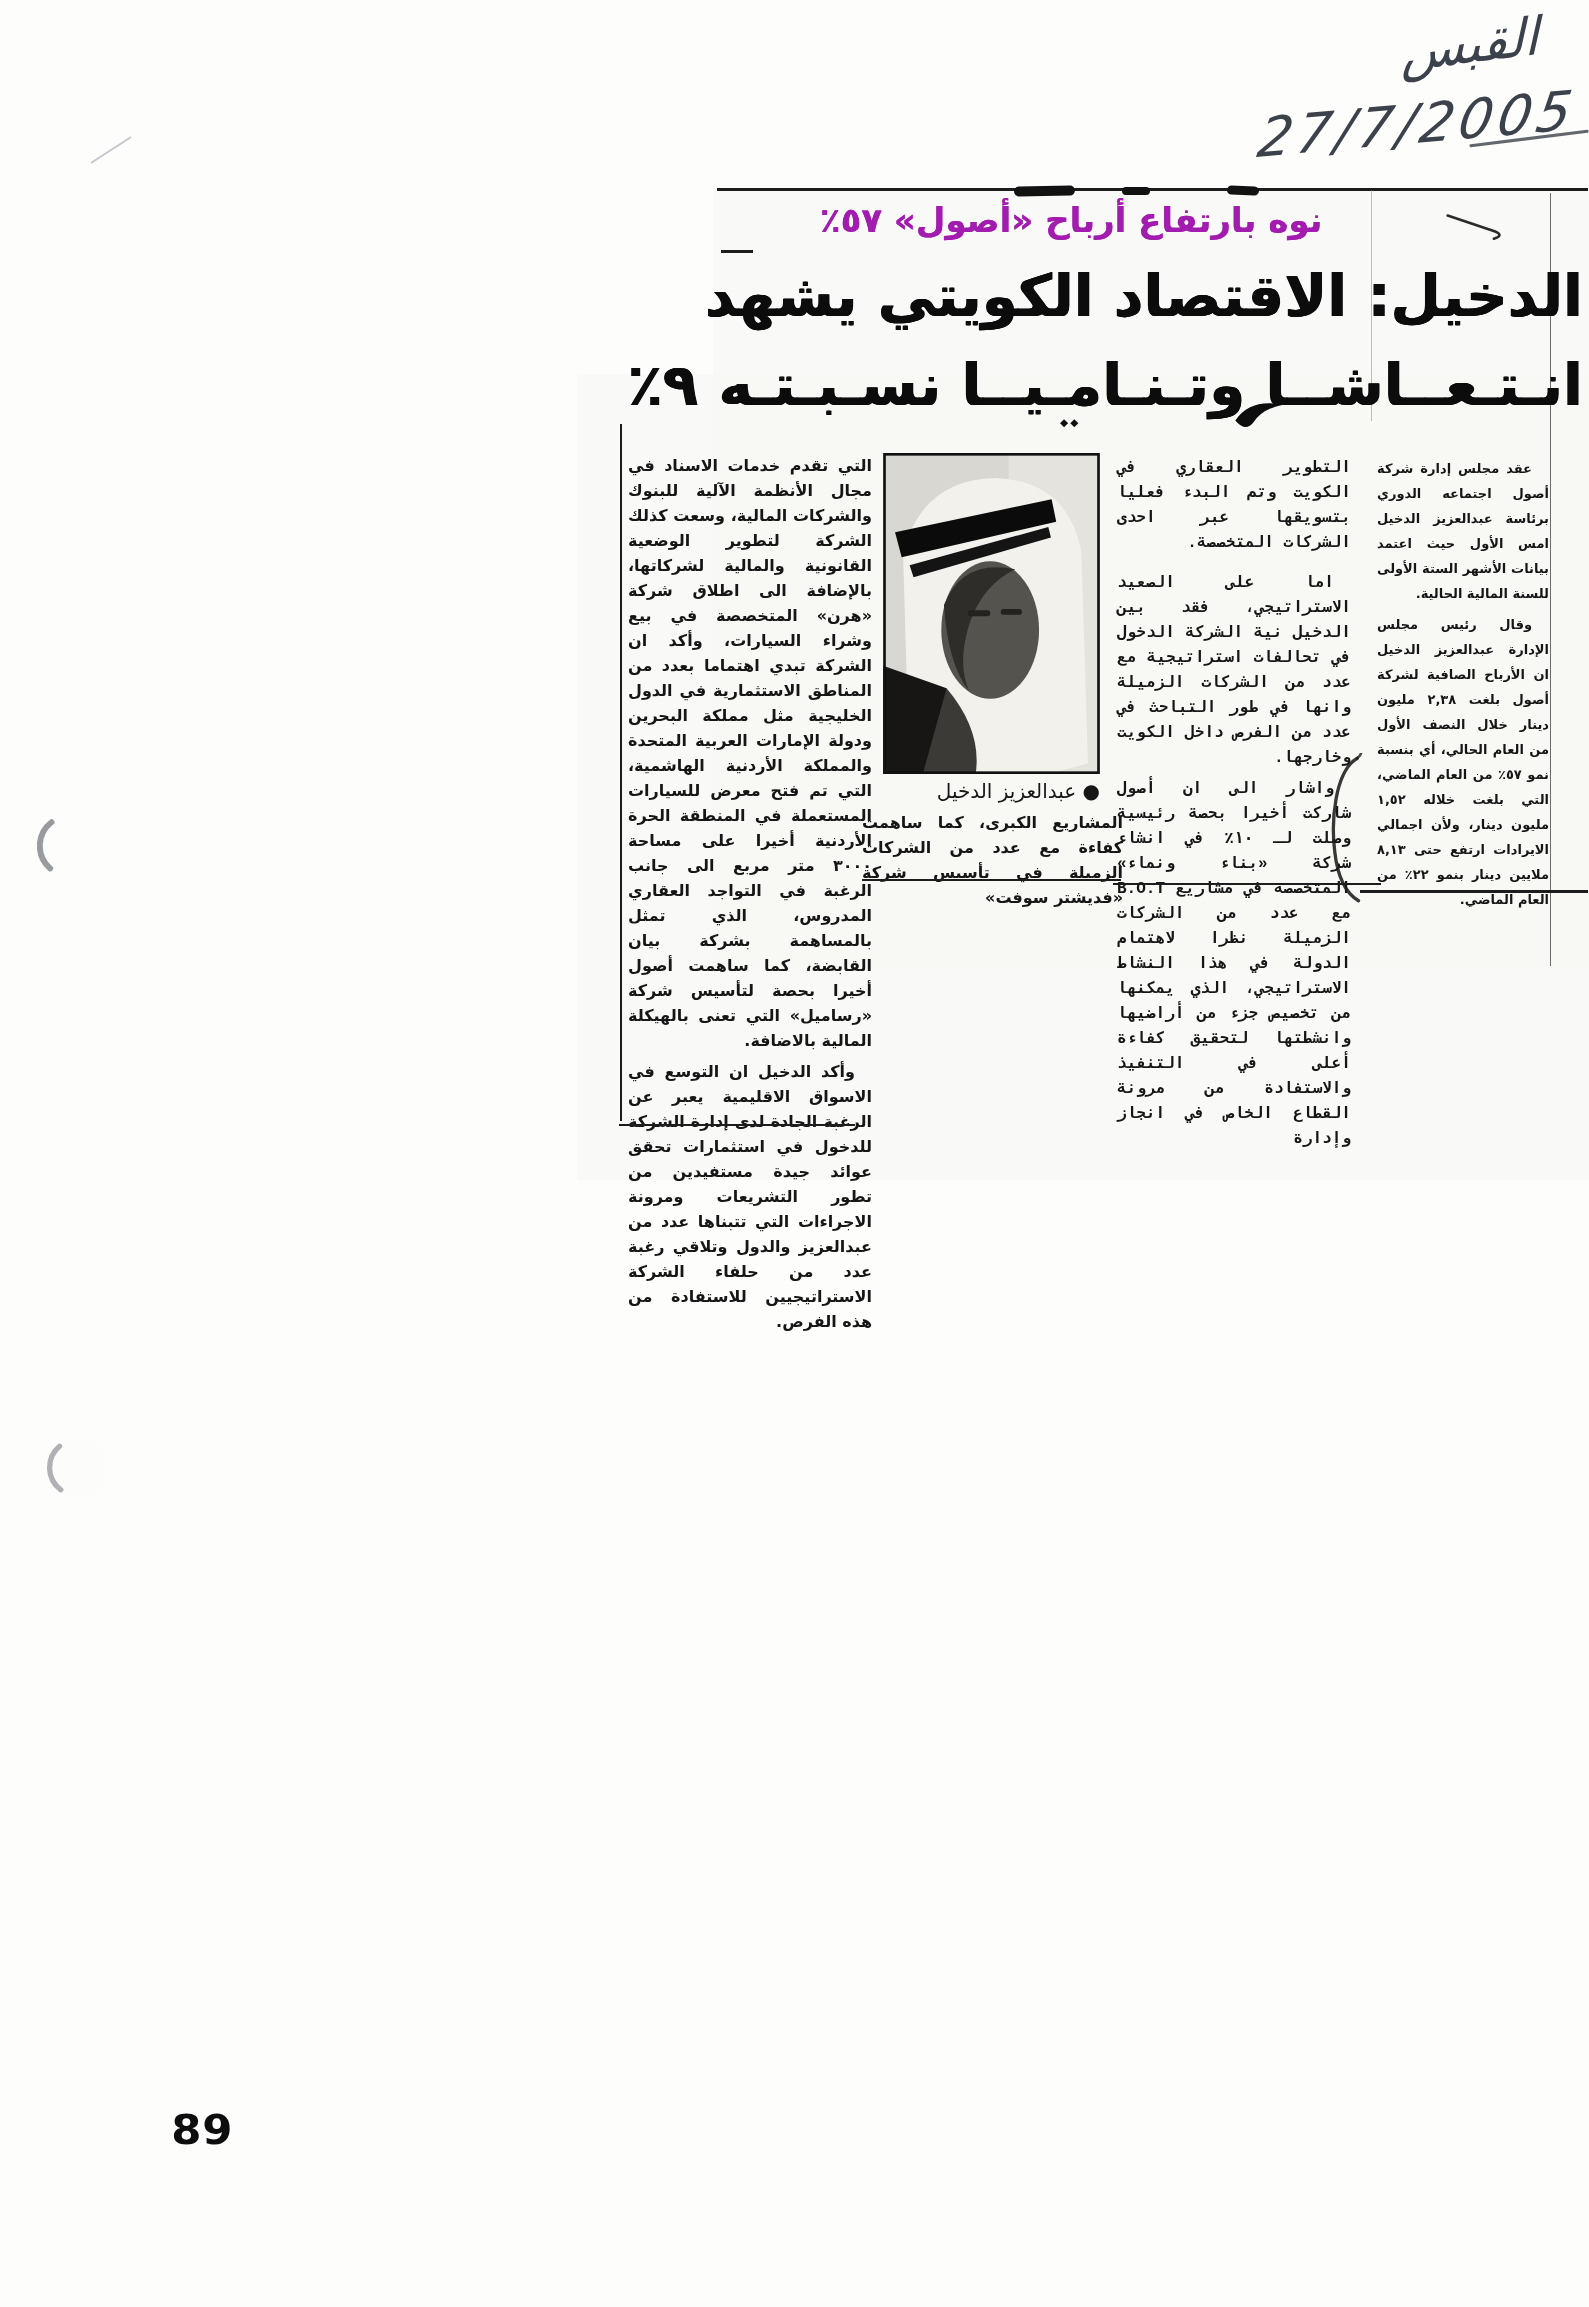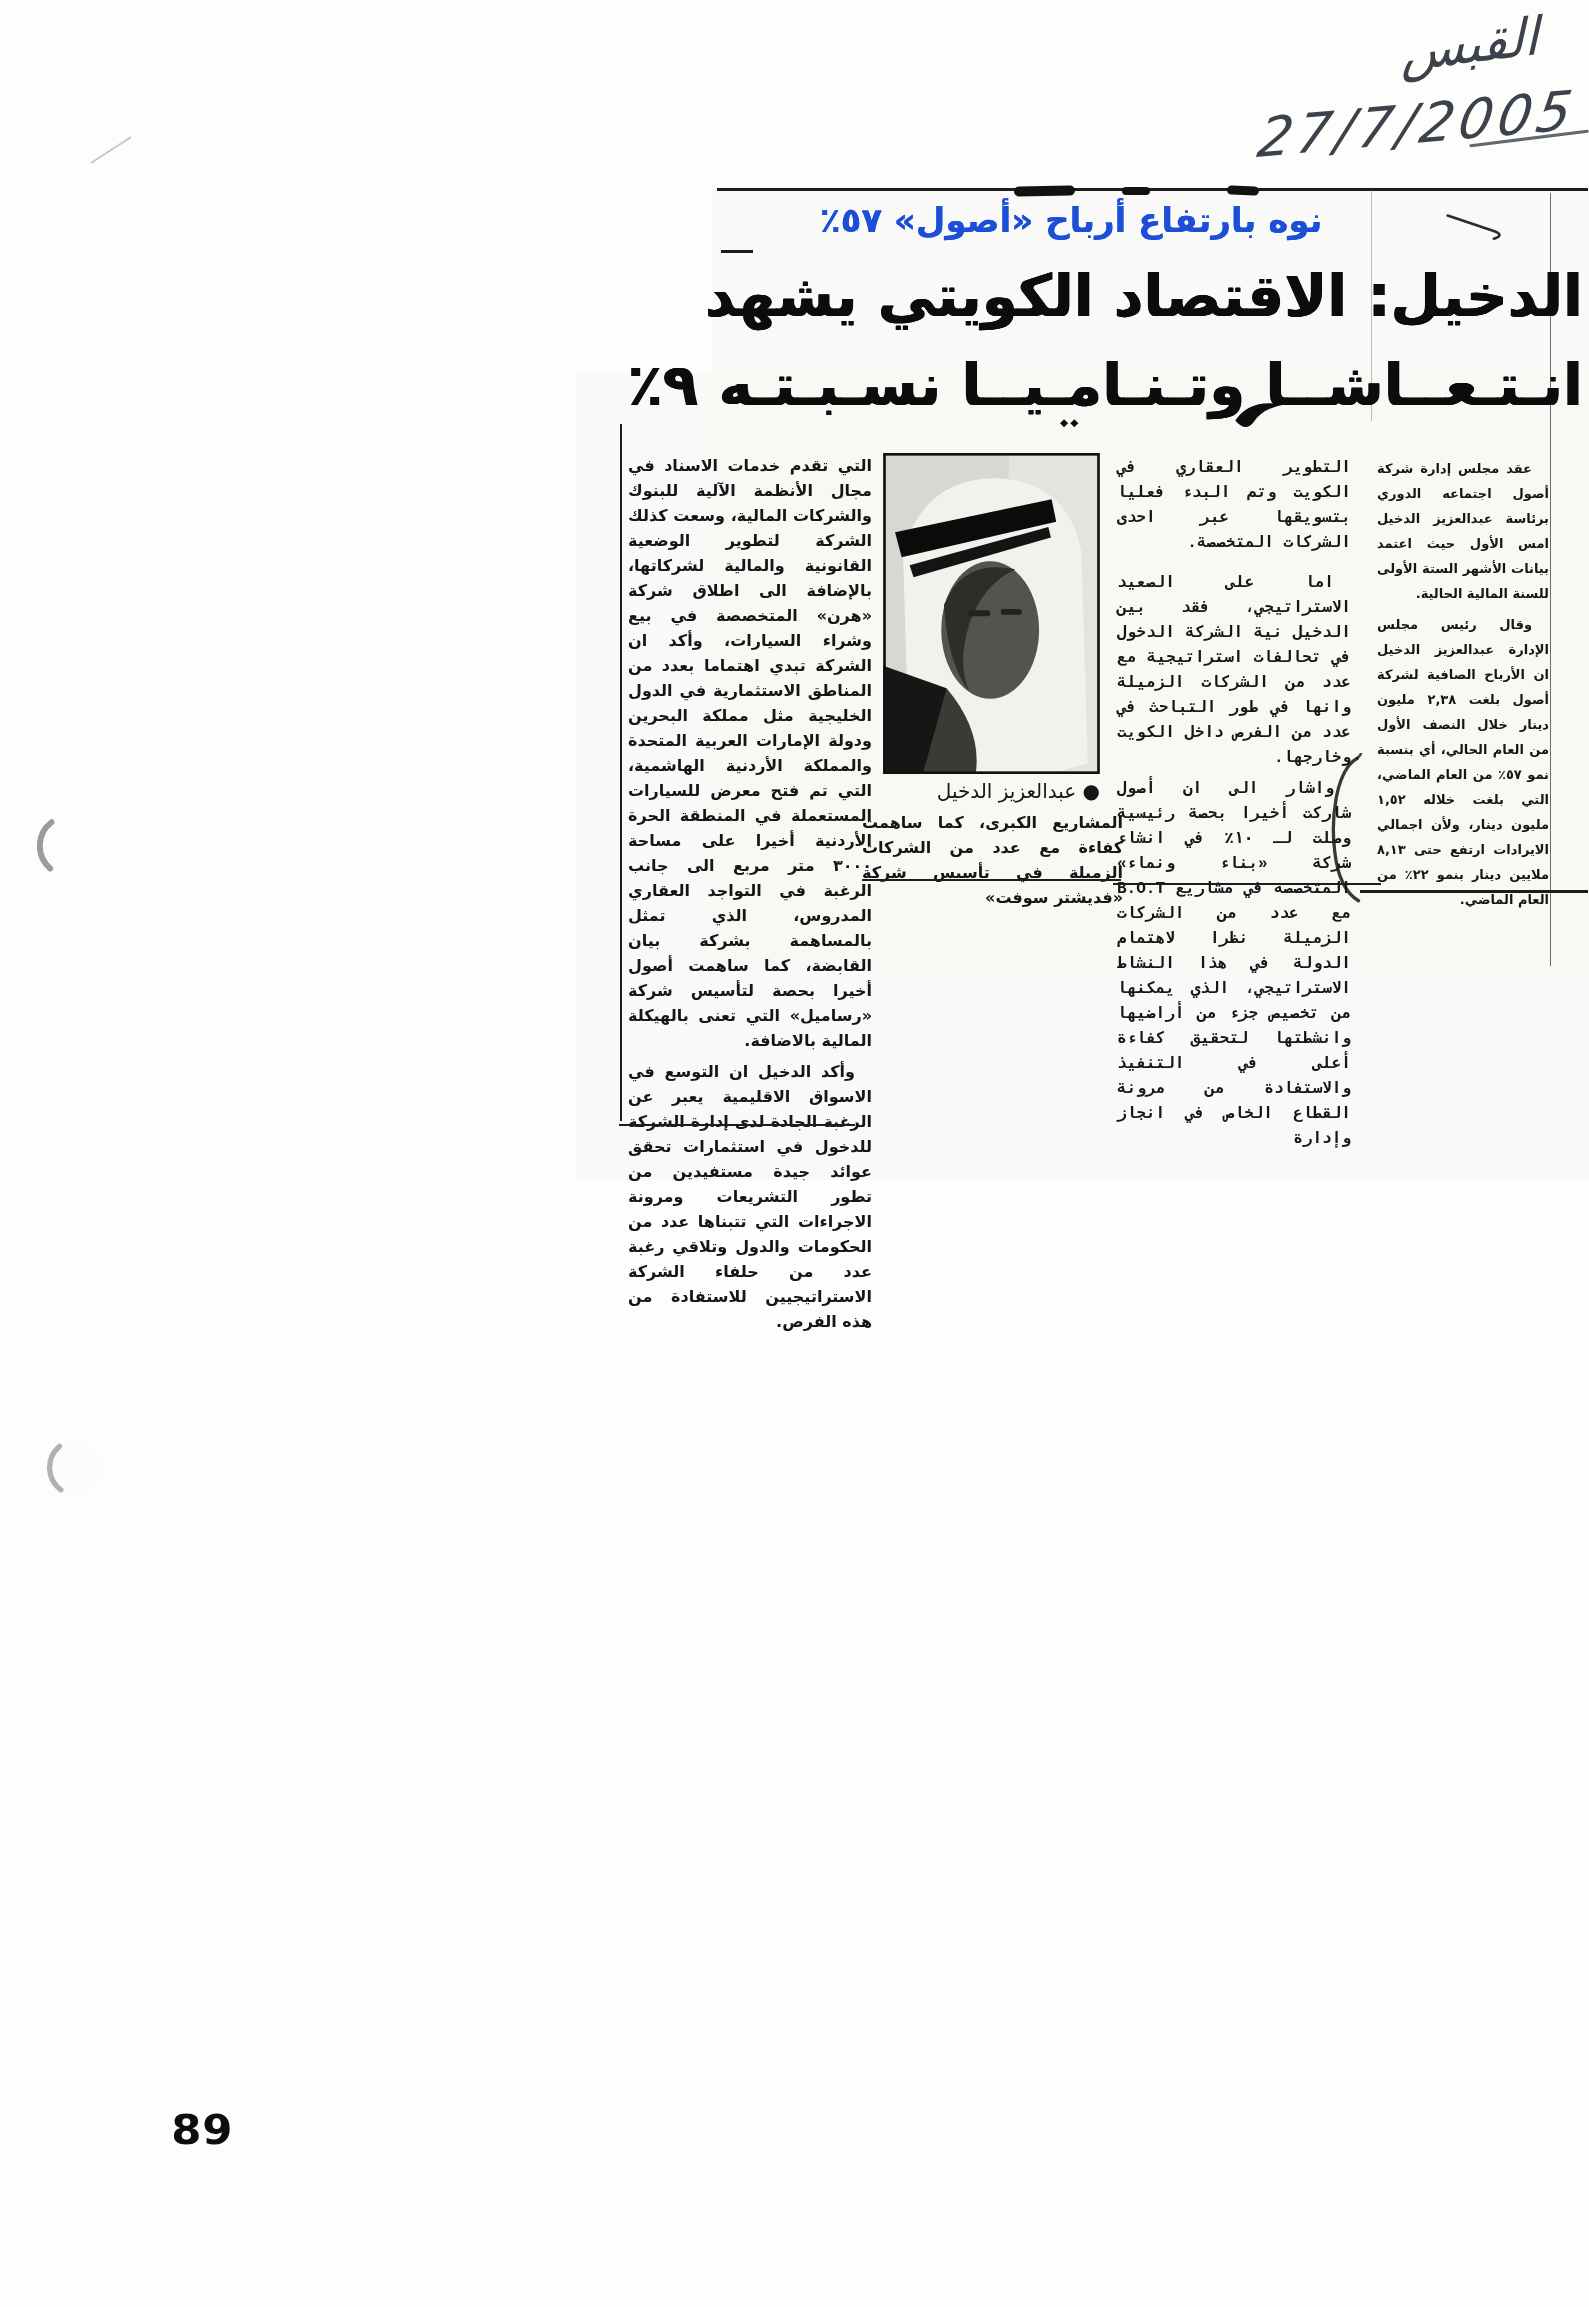--- a/index.html
+++ b/index.html
@@ -9,21 +9,21 @@
     font-family:"DejaVu Sans",sans-serif;
   }
   *{box-sizing:border-box;}
   .abs{position:absolute;}
   .ar{direction:rtl;color:#161616;font-family:"DejaVu Sans",sans-serif;}
   .tint{background:#f8f8f5;}
   .rule{background:#1d1d1d;}
   .col p{margin:0 0 6px 0;text-align:justify;font-weight:700;line-height:25px;}
   .col p.indent{text-indent:17px;}
   .kicker{
-    font-weight:700;text-align:center;font-size:34px;color:#1d4ed8;
+    font-weight:700;text-align:center;font-size:34px;color:#a21caf;
     text-shadow:0.3px 0 currentColor;
   }
   .headline{
     font-weight:700;color:#0c0c0c;text-align:justify;text-align-last:justify;
     font-size:58px;line-height:1.12;white-space:nowrap;
     text-shadow:0.5px 0 currentColor,-0.5px 0 currentColor;
   }
   .hand{
     color:#3c424b;font-style:italic;font-weight:400;
   }
@@ -105,21 +105,21 @@
   <rect x="2" y="2" width="324" height="482" fill="none" stroke="#111111" stroke-width="4"></rect>
 </svg>
 <div class="abs ar caption" style="left:873px;top:779px;width:227px;"><span>● عبدالعزيز الدخيل</span></div>
 
 <div class="abs ar col" style="left:862px;top:810px;width:261px;font-size:16px;">
   <p>المشاريع الكبرى، كما ساهمت كفاءة مع عدد من الشركات الزميلة في تأسيس شركة «فديشتر سوفت»</p>
 </div>
 
 <div class="abs ar col" style="left:628px;top:453px;width:244px;font-size:16px;">
   <p>التي تقدم خدمات الاسناد في مجال الأنظمة الآلية للبنوك والشركات المالية، وسعت كذلك الشركة لتطوير الوضعية القانونية والمالية لشركاتها، بالإضافة الى اطلاق شركة «هرن» المتخصصة في بيع وشراء السيارات، وأكد ان الشركة تبدي اهتماما بعدد من المناطق الاستثمارية في الدول الخليجية مثل مملكة البحرين ودولة الإمارات العربية المتحدة والمملكة الأردنية الهاشمية، التي تم فتح معرض للسيارات المستعملة في المنطقة الحرة الأردنية أخيرا على مساحة ٣٠٠٠ متر مربع الى جانب الرغبة في التواجد العقاري المدروس، الذي تمثل بالمساهمة بشركة بيان القابضة، كما ساهمت أصول أخيرا بحصة لتأسيس شركة «رساميل» التي تعنى بالهيكلة المالية بالاضافة.</p>
-  <p class="indent">وأكد الدخيل ان التوسع في الاسواق الاقليمية يعبر عن الرغبة الجادة لدى إدارة الشركة للدخول في استثمارات تحقق عوائد جيدة مستفيدين من تطور التشريعات ومرونة الاجراءات التي تتبناها عدد من الحكومات والدول وتلاقي رغبة عدد من حلفاء الشركة الاستراتيجيين للاستفادة من هذه الفرص.</p>
+  <p class="indent">وأكد الدخيل ان التوسع في الاسواق الاقليمية يعبر عن الرغبة الجادة لدى إدارة الشركة للدخول في استثمارات تحقق عوائد جيدة مستفيدين من تطور التشريعات ومرونة الاجراءات التي تتبناها عدد من عبدالعزيز والدول وتلاقي رغبة عدد من حلفاء الشركة الاستراتيجيين للاستفادة من هذه الفرص.</p>
 </div>
 
 <div class="abs rule" style="left:620px;top:424px;width:2px;height:697px;"></div>
 <div class="abs rule" style="left:862px;top:879px;width:259px;height:2px;"></div>
 <div class="abs rule" style="left:1113px;top:883px;width:268px;height:2px;"></div>
 <div class="abs rule" style="left:1360px;top:890px;width:228px;height:2.6px;"></div>
 <div class="abs rule" style="left:619px;top:1124px;width:236px;height:2px;"></div>
 
 <svg class="abs" style="left:1328px;top:753px;" width="36" height="153" viewBox="0 0 54 232">
   <path d="M44 8 C 10 28 4 104 10 150 C 14 186 26 212 46 224" stroke="#1c1c1c" stroke-width="5" fill="none" stroke-linecap="round" opacity=".88"></path>

